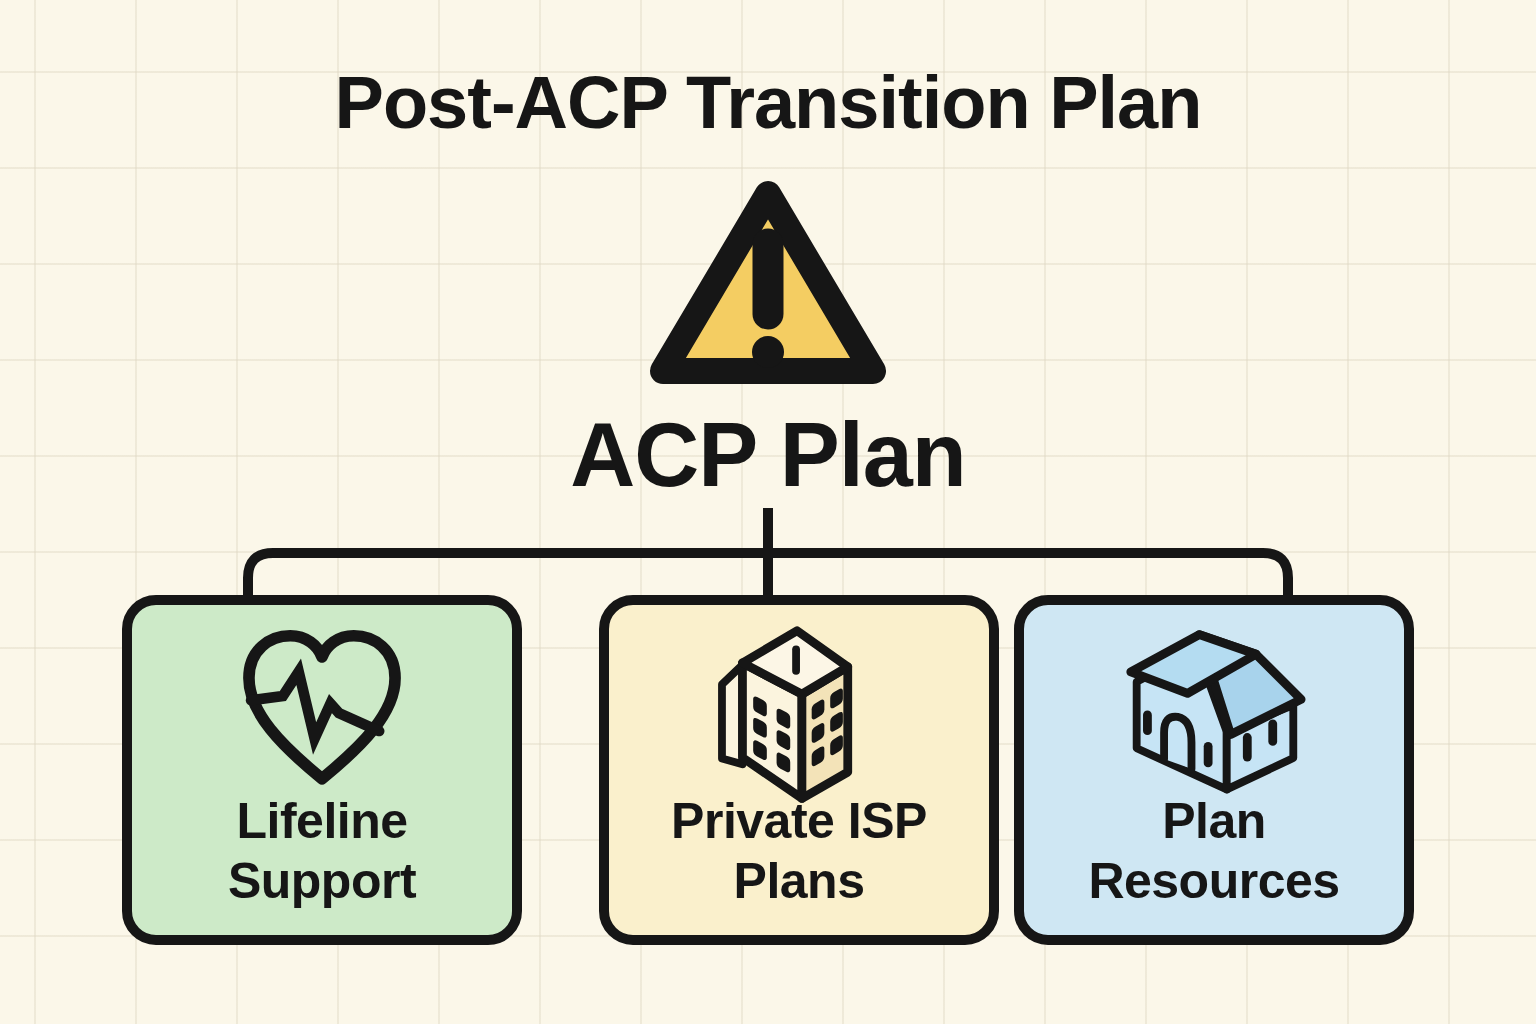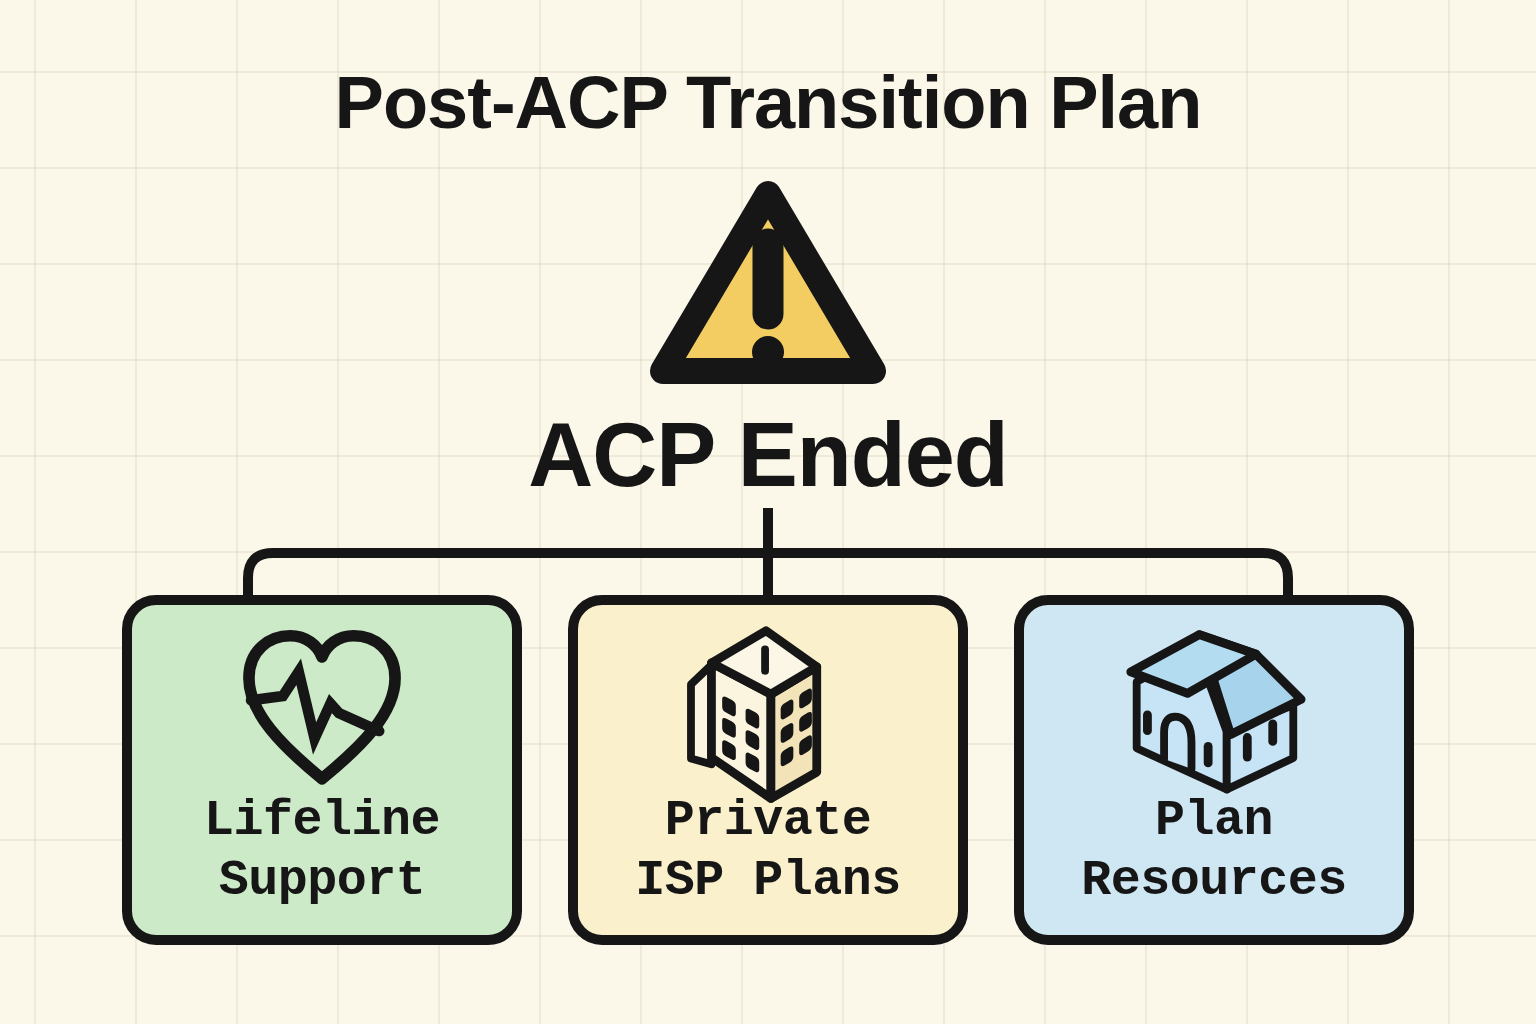--- a/index.html
+++ b/index.html
@@ -62,59 +62,58 @@
   .node {
     position: absolute;
     top: 595px;
     width: 400px;
     height: 350px;
     box-sizing: border-box;
     border: 10px solid #161616;
     border-radius: 34px;
   }
   .node-1 { left: 122px; }
-  .node-2 { left: 568px; }
+  .node-2 { left: 599px; }
   .node-3 { left: 1014px; }
   .node-icon {
     position: absolute;
     top: 16px;
     left: 50%;
     transform: translateX(-50%);
   }
   .node-label {
     position: absolute;
     bottom: 24px;
     left: 0;
     width: 100%;
     padding: 0 38px;
     box-sizing: border-box;
     text-align: center;
     font-size: 50px;
     font-weight: bold;
     line-height: 1.2;
     letter-spacing: -0.5px;
-    font-family: Liberation Mono, monospace;
   }
 </style>
 </head>
 <body>
 
 <div class="canvas">
 
   <div class="title">Post-ACP Transition Plan</div>
 
   <div class="warning-wrap">
     <svg width="270" height="238" viewBox="0 0 270 238">
       <path d="M135 26 L240 203 L30 203 Z" stroke="#161616" stroke-width="26" stroke-linejoin="round" fill="#f4cd62"></path>
       <line x1="135" y1="76" x2="135" y2="146" stroke="#161616" stroke-width="31" stroke-linecap="round"></line>
       <circle cx="135" cy="184" r="16" fill="#161616"></circle>
     </svg>
   </div>
 
-  <div class="root-label">ACP Ended</div>
+  <div class="root-label">ACP Plan</div>
 
   <svg class="connectors">
     <path d="M768 508 L768 596" fill="none" stroke="#161616" stroke-width="10"></path>
     <path d="M248 596 L248 578 Q248 553 273 553 L1263 553 Q1288 553 1288 578 L1288 596" fill="none" stroke="#161616" stroke-width="10"></path>
   </svg>
 
   <div class="node node-1" style="background-color: rgb(205, 234, 200);">
     <svg class="node-icon" width="180" height="182" viewBox="0 0 170 170">
       <path d="M85 148 C 47 117, 16 86, 16 53 C 16 26, 36 13, 55 13 C 70 13, 81 22, 85 33 C 89 22, 100 13, 115 13 C 134 13, 154 26, 154 53 C 154 86, 123 117, 85 148 Z" fill="none" stroke="#161616" stroke-width="11" stroke-linejoin="round"></path>
       <polyline points="18,74 48,70 63,47 78,110 93,77 101,86 139,103" fill="none" stroke="#161616" stroke-width="10" stroke-linecap="round"></polyline>

